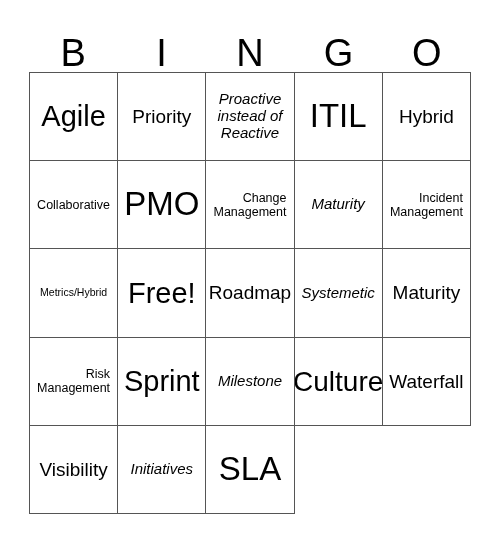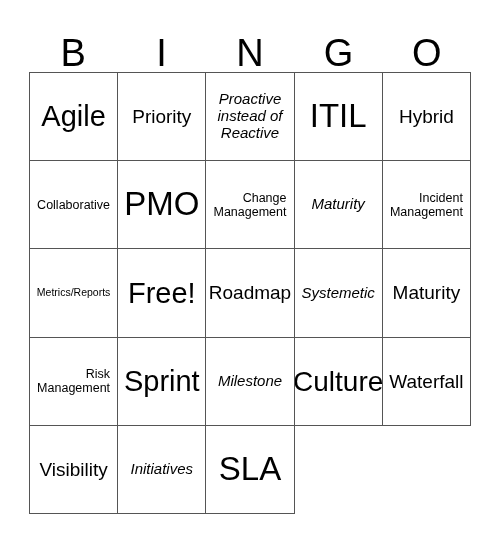--- a/index.html
+++ b/index.html
@@ -127,21 +127,21 @@
 Management</span>
       </div>
       <div class="cell s-sm">
         <span class="cell-text">Maturity</span>
       </div>
       <div class="cell s-xs">
         <span class="cell-text">Incident
 Management</span>
       </div>
       <div class="cell s-xxs">
-        <span class="cell-text">Metrics/Reports</span>
+        <span class="cell-text">Metrics/Hybrid</span>
       </div>
       <div class="cell s-xl">
         <span class="cell-text">Free!</span>
       </div>
       <div class="cell s-md">
         <span class="cell-text">Roadmap</span>
       </div>
       <div class="cell s-sm">
         <span class="cell-text">Systemetic</span>
       </div>

